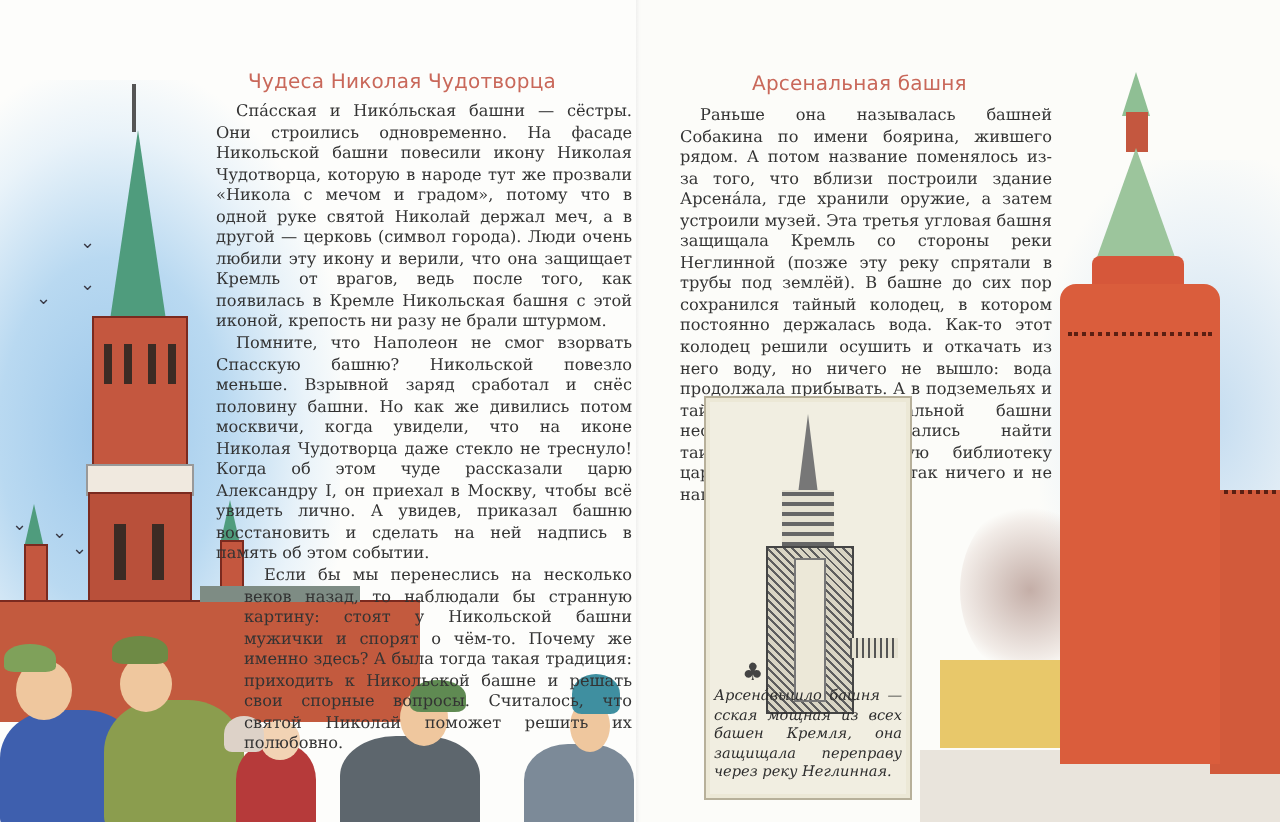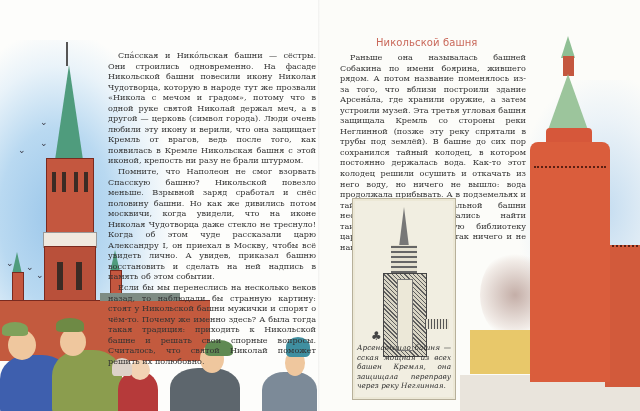--- a/index.html
+++ b/index.html
@@ -138,25 +138,26 @@
 
       <div class="person" style="left:170px;top:368px;width:70px;height:50px;background:#5d666d"></div>
       <div class="head" style="left:200px;top:345px;width:24px;height:28px"></div>
       <div class="hat" style="left:205px;top:340px;width:28px;height:16px;background:#5f8a52"></div>
 
       <div class="person" style="left:262px;top:372px;width:55px;height:45px;background:#7c8a98"></div>
       <div class="head" style="left:285px;top:350px;width:20px;height:26px"></div>
       <div class="hat" style="left:286px;top:337px;width:24px;height:20px;background:#3f8fa0"></div>
     </div>
 
+    <div class="running-title" style="left:124px;top:36px">Чудеса Николая Чудотворца</div>
 
     <div class="body-text" style="left:108px;top:50px;width:208px">
       <p>Спа́сская и Нико́льская башни — сёстры. Они строились одновременно. На фасаде Никольской башни повесили икону Николая Чудотворца, которую в народе тут же прозвали «Никола с мечом и градом», потому что в одной руке святой Николай держал меч, а в другой — церковь (символ города). Люди очень любили эту икону и верили, что она защищает Кремль от врагов, ведь после того, как появилась в Кремле Никольская башня с этой иконой, крепость ни разу не брали штурмом.</p>
       <p>Помните, что Наполеон не смог взорвать Спасскую башню? Никольской повезло меньше. Взрывной заряд сработал и снёс половину башни. Но как же дивились потом москвичи, когда увидели, что на иконе Николая Чудотворца даже стекло не треснуло! Когда об этом чуде рассказали царю Александру I, он приехал в Москву, чтобы всё увидеть лично. А увидев, приказал башню восстановить и сделать на ней надпись в память об этом событии.</p>
-      <p style="">Если бы мы перенеслись на несколько веков назад, то наблюдали бы странную картину: стоят у Никольской башни мужички и спорят о чём-то. Почему же именно здесь? А была тогда такая традиция: приходить к Никольской башне и решать свои спорные вопросы. Считалось, что святой Николай поможет решить их полюбовно.</p>
+      <p style="margin-left:14px">Если бы мы перенеслись на несколько веков назад, то наблюдали бы странную картину: стоят у Никольской башни мужички и спорят о чём-то. Почему же именно здесь? А была тогда такая традиция: приходить к Никольской башне и решать свои спорные вопросы. Считалось, что святой Николай поможет решить их полюбовно.</p>
     </div>
   </div>
 
   <div class="page right"></div>
 </div>
 
 <div class="gutter"></div>
 
 <div class="sky-right"></div>
 <div class="tree"></div>
@@ -167,21 +168,21 @@
 <div class="tower-r">
   <div class="spire"></div>
   <div class="lantern"></div>
   <div class="roof"></div>
   <div class="neck"></div>
   <div class="body">
       <div class="merlon"></div>
     </div>
 </div>
 
-<div class="running-title" style="left:376px;top:37px">Никольской башня</div>
+<div class="running-title" style="left:376px;top:37px">Арсенальная башня</div>
 
 <div class="body-text" style="left:340px;top:52px;width:186px">
   <p>Раньше она называлась башней Собакина по имени боярина, жившего рядом. А потом название поменялось из-за того, что вблизи построили здание Арсена́ла, где хранили оружие, а затем устроили музей. Эта третья угловая башня защищала Кремль со стороны реки Неглинной (позже эту реку спрятали в трубы под землёй). В башне до сих пор сохранился тайный колодец, в котором постоянно держалась вода. Как-то этот колодец решили осушить и откачать из него воду, но ничего не вышло: вода продолжала прибывать. А в подземельях и тайных ходах Арсенальной башни несколько раз пытались найти таинственно исчезнувшую библиотеку царя Ивана Грозного, но так ничего и не нашли.</p>
 </div>
 
 <div class="engraving">
   <div class="engr-tower">
     <div class="needle"></div>
     <div class="crown"></div>
     <div class="shaft"></div>

